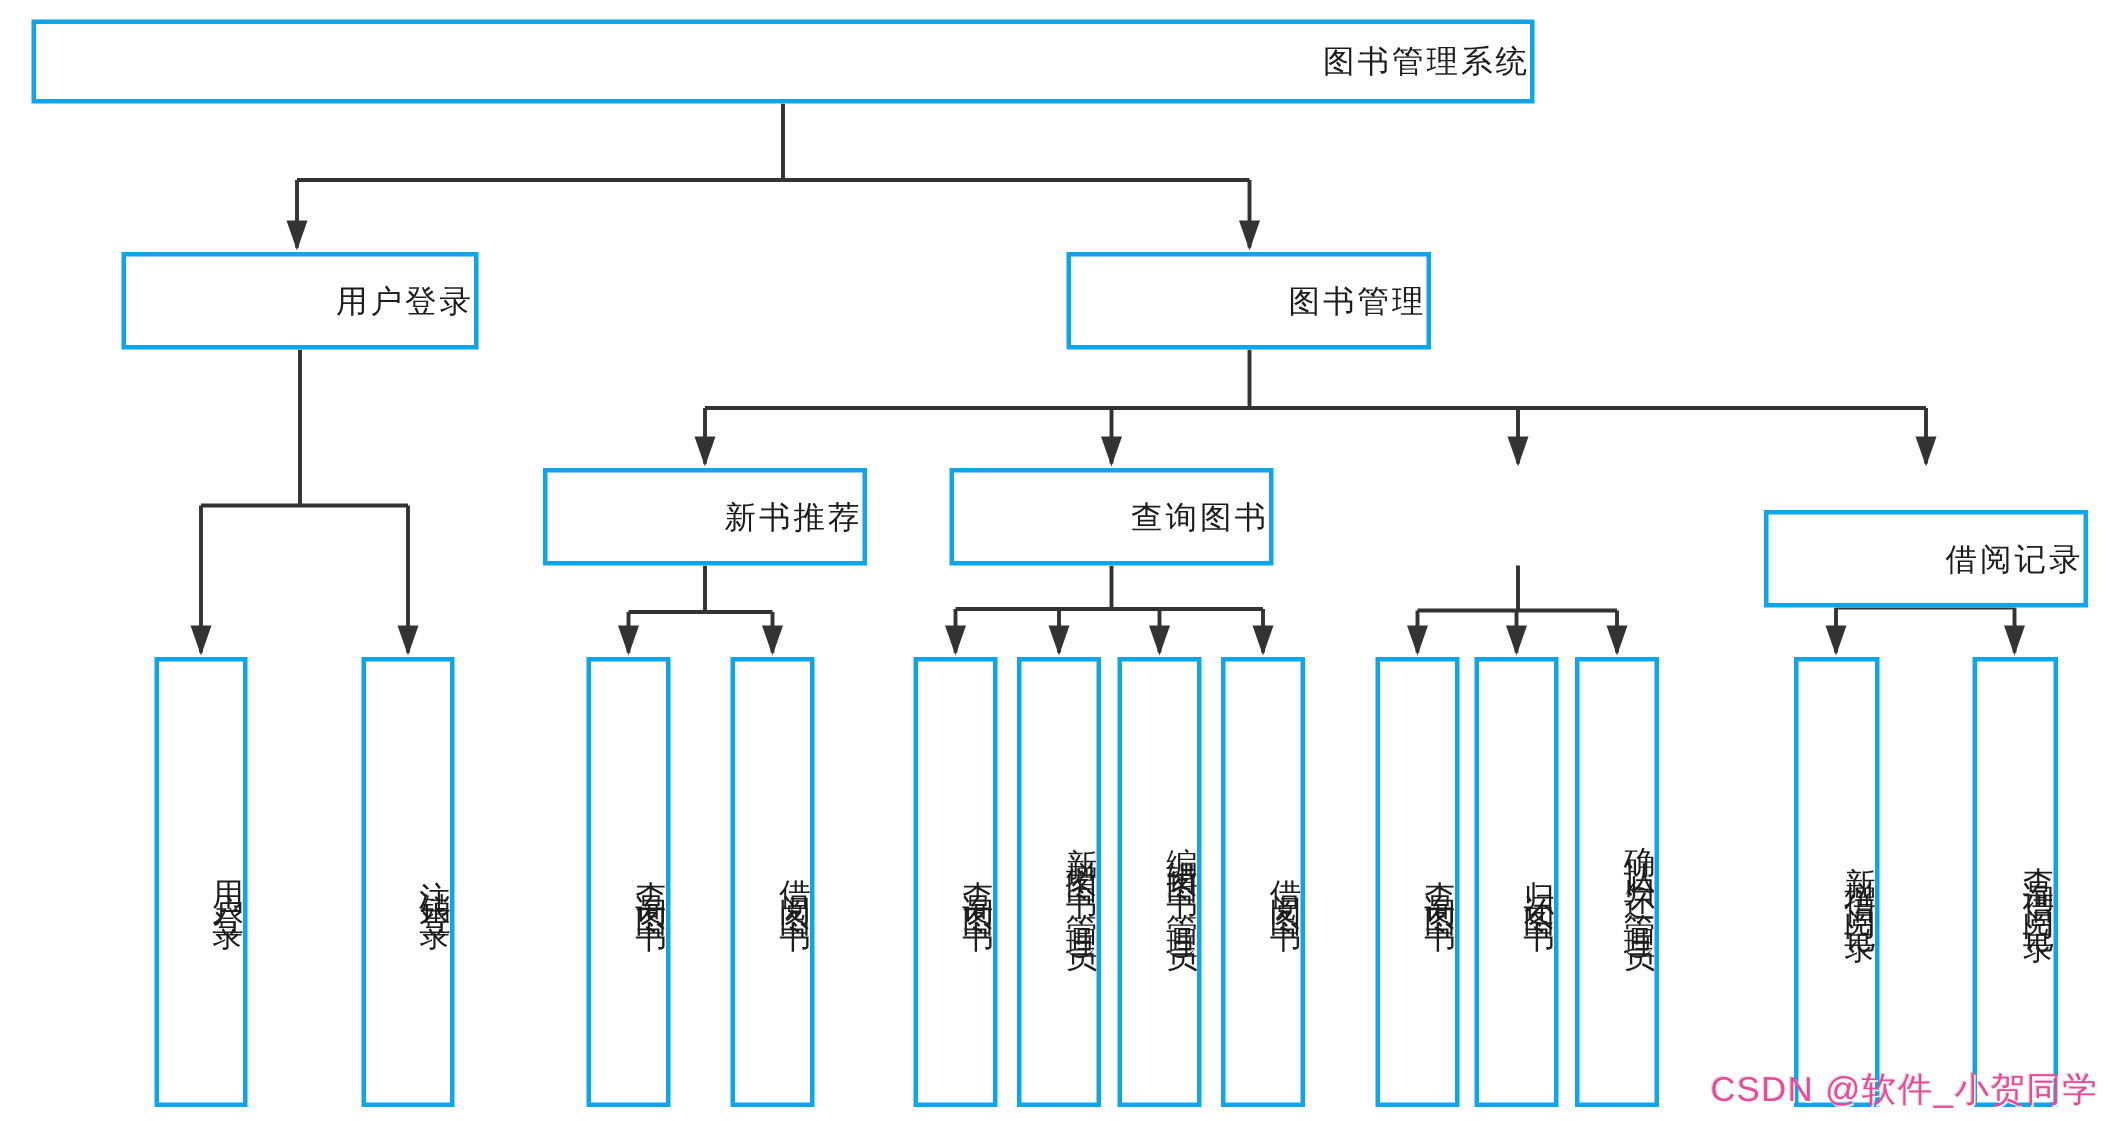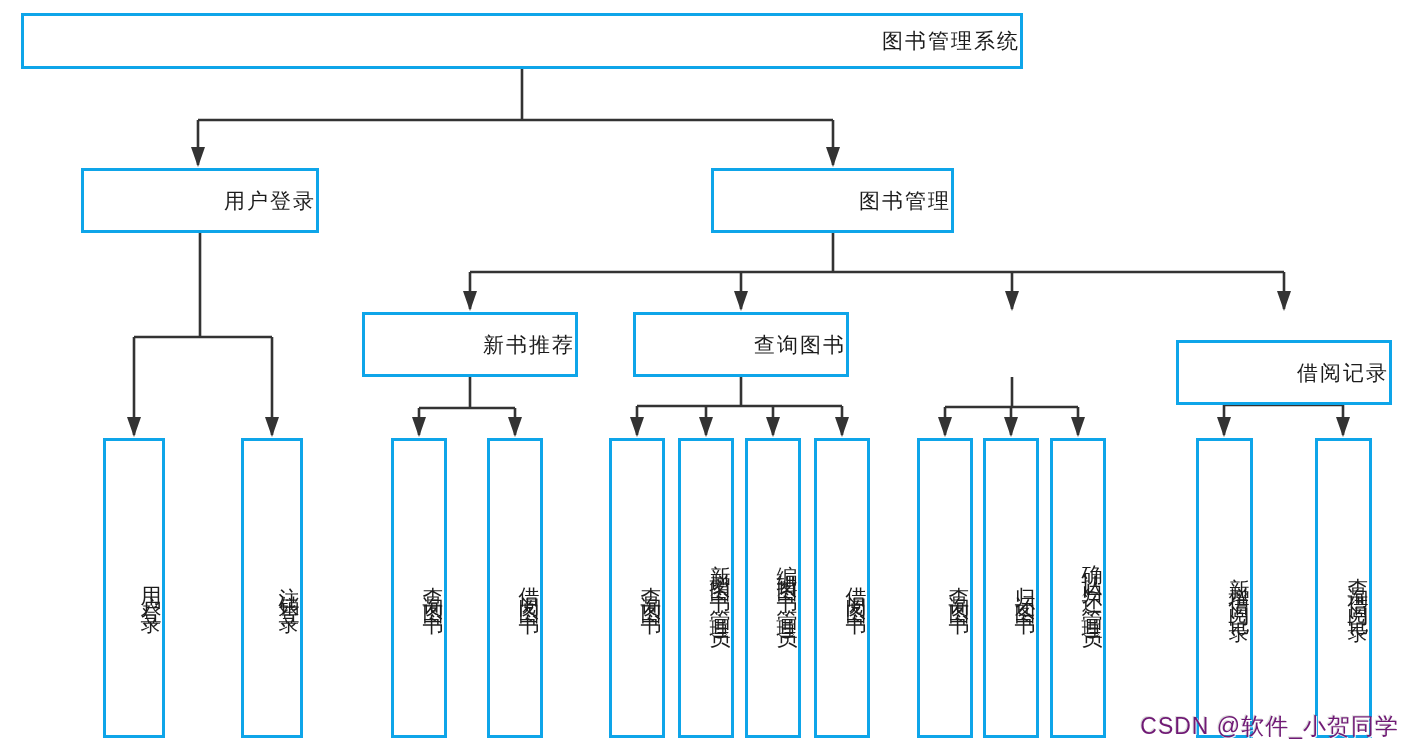--- a/index.html
+++ b/index.html
@@ -35,21 +35,21 @@
     line-height:1;
     white-space:nowrap;
   }
   .watermark{
     position:absolute;
     right:6px;
     bottom:5px;
     z-index:5;
     font-size:23px;
     letter-spacing:1px;
-    color:#701a75;
+    color:#ec4899;
     text-shadow:1px 1px 0 rgba(255,255,255,0.9), -1px -1px 0 rgba(120,120,120,0.25);
     white-space:nowrap;
     margin-left:30px;
   }
 </style>
 </head>
 <body>
 
 <div class="stage">
 

